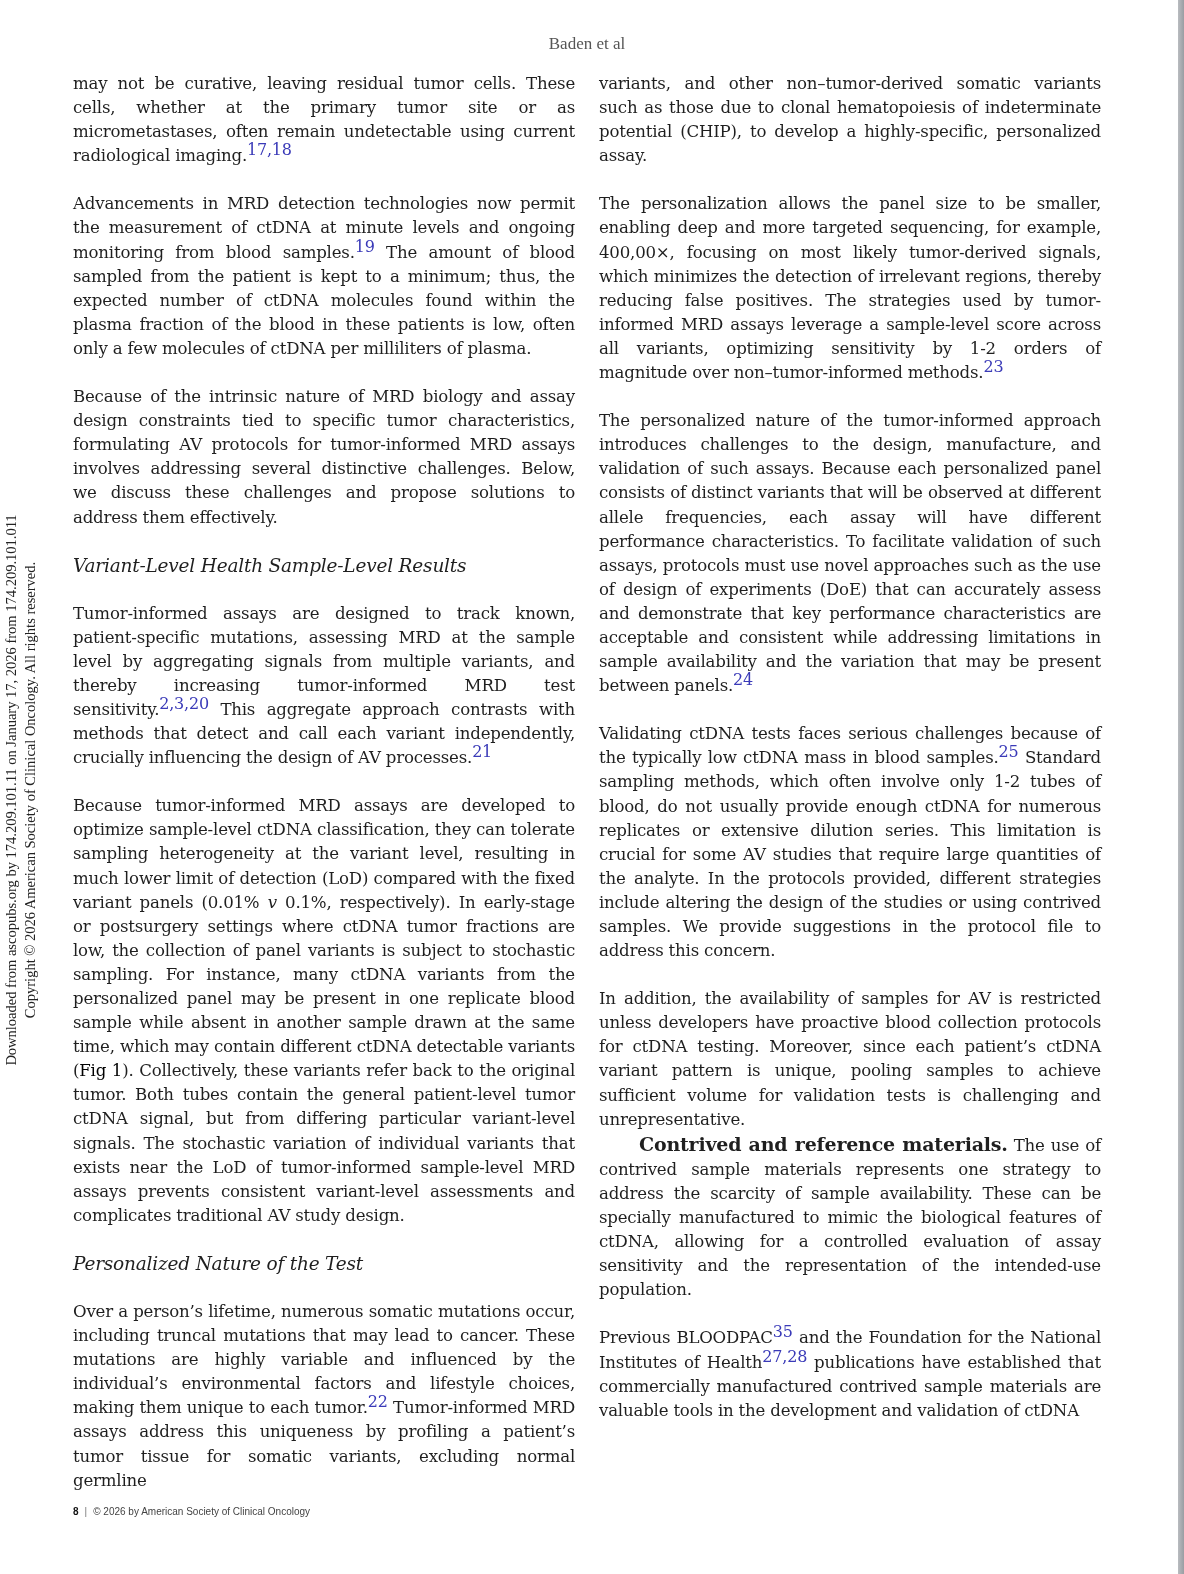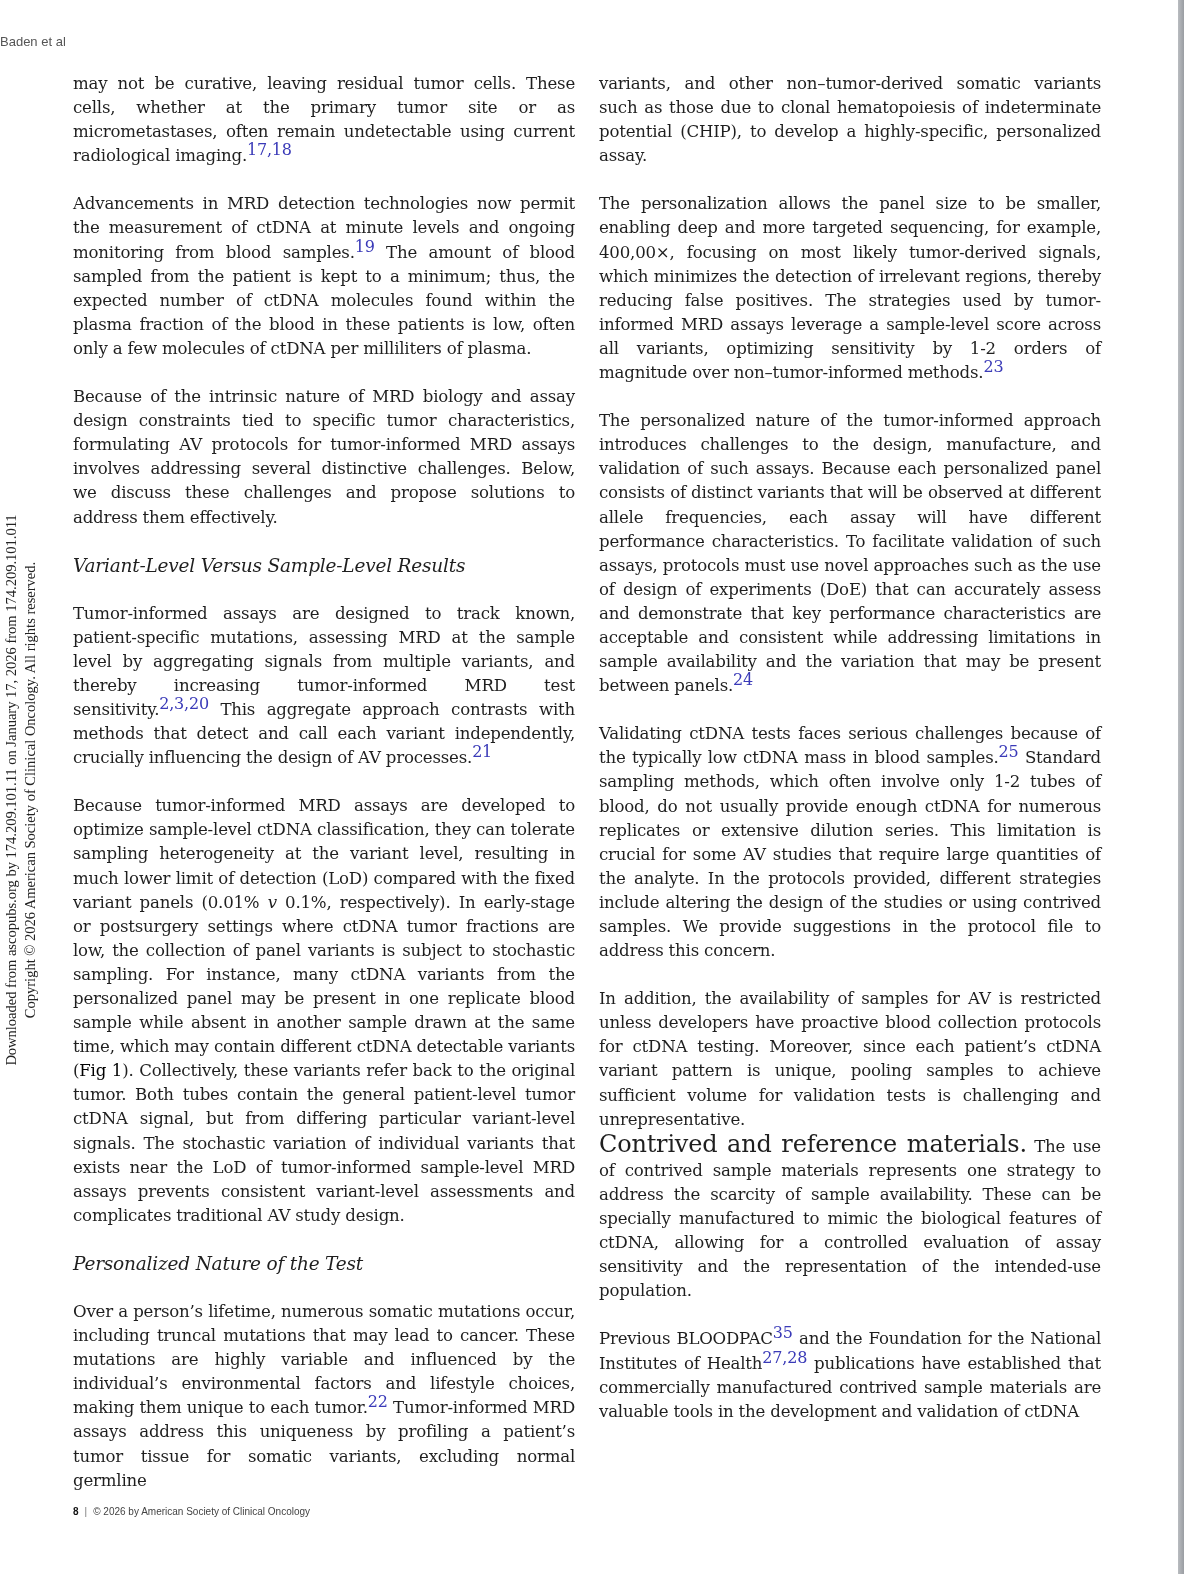--- a/index.html
+++ b/index.html
@@ -5,22 +5,22 @@
   html, body { margin: 0; padding: 0; }
   body {
     width: 1184px; height: 1574px; background: #ffffff; position: relative; overflow: hidden;
     font-family: "DejaVu Serif", "Liberation Serif", serif; color: #1f1f1f;
   }
   .edge-bar {
     position: absolute; top: 0; right: 0; width: 6px; height: 1574px;
     background: linear-gradient(to right, #b9bcc0, #9a9da2);
   }
   .running-head {
-    position: absolute; top: 34px; left: 0; width: 1174px; 
-    font-family: Liberation Sans, sans-serif; font-size: 13px; color: #555;
+    position: absolute; top: 34px; left: 0; width: 1174px; text-align: center;
+    font-family: Liberation Serif, serif; font-size: 17px; color: #555;
   }
   .side-note {
     position: absolute; left: 2px; top: 1100px; width: 620px; height: 44px;
     transform: rotate(-90deg); transform-origin: top left;
     font-family: "Liberation Serif", serif; font-size: 14.5px; line-height: 19px; color: #222;
     text-align: center;
   }
   .col {
     position: absolute; top: 72px; width: 502px;
     font-size: 16.6px; line-height: 24.1px; text-align: justify;
@@ -29,21 +29,21 @@
   .col-left { left: 73px; }
   .col-right { left: 599px; }
   .col p { margin: 0 0 24px 0; }
   .col p.tight { margin-bottom: 0; }
   .col h3 {
     margin: 0 0 24px 0; font-weight: normal; font-style: italic;
     font-size: 18.5px; line-height: 24px; text-align: left;
   }
   sup.cite { color: #3a3ab8; font-size: 16px; vertical-align: 6px; line-height: 0; }
   .link { color: #000000; }
-  .run-in { font-weight: normal; font-size: 24px; }
+  .run-in { font-weight: bold; font-size: 19px; margin-left: 40px; }
   .footer {
     position: absolute; top: 1506px; left: 73px;
     font-family: "Liberation Sans", sans-serif; font-size: 10px; color: #444;
   }
   .footer .pg { font-weight: bold; color: #111; }
   .footer .sep { color: #777; margin: 0 6px; }
 </style>
 </head>
 <body>
 
@@ -51,21 +51,21 @@
 
 <div class="side-note">
   <div>Downloaded from ascopubs.org by 174.209.101.11 on January 17, 2026 from 174.209.101.011</div>
   <div>Copyright © 2026 American Society of Clinical Oncology. All rights reserved.</div>
 </div>
 
 <div class="col col-left">
   <p><span>may not be curative, leaving residual tumor cells. These cells, whether at the primary tumor site or as micrometastases, often remain undetectable using current radiological imaging.</span><sup class="cite">17,18</sup></p>
   <p><span>Advancements in MRD detection technologies now permit the measurement of ctDNA at minute levels and ongoing monitoring from blood samples.</span><sup class="cite">19</sup><span> The amount of blood sampled from the patient is kept to a minimum; thus, the expected number of ctDNA molecules found within the plasma fraction of the blood in these patients is low, often only a few molecules of ctDNA per milliliters of plasma.</span></p>
   <p><span>Because of the intrinsic nature of MRD biology and assay design constraints tied to specific tumor characteristics, formulating AV protocols for tumor-informed MRD assays involves addressing several distinctive challenges. Below, we discuss these challenges and propose solutions to address them effectively.</span></p>
-  <h3>Variant-Level Versus Sample-Level Results</h3>
+  <h3>Variant-Level Health Sample-Level Results</h3>
   <p><span>Tumor-informed assays are designed to track known, patient-specific mutations, assessing MRD at the sample level by aggregating signals from multiple variants, and thereby increasing tumor-informed MRD test sensitivity.</span><sup class="cite">2,3,20</sup><span> This aggregate approach contrasts with methods that detect and call each variant independently, crucially influencing the design of AV processes.</span><sup class="cite">21</sup></p>
   <p><span>Because tumor-informed MRD assays are developed to optimize sample-level ctDNA classification, they can tolerate sampling heterogeneity at the variant level, resulting in much lower limit of detection (LoD) compared with the fixed variant panels (0.01% </span><i>v</i><span> 0.1%, respectively). In early-stage or postsurgery settings where ctDNA tumor fractions are low, the collection of panel variants is subject to stochastic sampling. For instance, many ctDNA variants from the personalized panel may be present in one replicate blood sample while absent in another sample drawn at the same time, which may contain different ctDNA detectable variants (</span><span class="link">Fig 1</span><span>). Collectively, these variants refer back to the original tumor. Both tubes contain the general patient-level tumor ctDNA signal, but from differing particular variant-level signals. The stochastic variation of individual variants that exists near the LoD of tumor-informed sample-level MRD assays prevents consistent variant-level assessments and complicates traditional AV study design.</span></p>
   <h3>Personalized Nature of the Test</h3>
   <p><span>Over a person’s lifetime, numerous somatic mutations occur, including truncal mutations that may lead to cancer. These mutations are highly variable and influenced by the individual’s environmental factors and lifestyle choices, making them unique to each tumor.</span><sup class="cite">22</sup><span> Tumor-informed MRD assays address this uniqueness by profiling a patient’s tumor tissue for somatic variants, excluding normal germline</span></p>
 </div>
 
 <div class="col col-right">
   <p><span>variants, and other non–tumor-derived somatic variants such as those due to clonal hematopoiesis of indeterminate potential (CHIP), to develop a highly-specific, personalized assay.</span></p>
   <p><span>The personalization allows the panel size to be smaller, enabling deep and more targeted sequencing, for example, 400,00×, focusing on most likely tumor-derived signals, which minimizes the detection of irrelevant regions, thereby reducing false positives. The strategies used by tumor-informed MRD assays leverage a sample-level score across all variants, optimizing sensitivity by 1-2 orders of magnitude over non–tumor-informed methods.</span><sup class="cite">23</sup></p>
   <p><span>The personalized nature of the tumor-informed approach introduces challenges to the design, manufacture, and validation of such assays. Because each personalized panel consists of distinct variants that will be observed at different allele frequencies, each assay will have different performance characteristics. To facilitate validation of such assays, protocols must use novel approaches such as the use of design of experiments (DoE) that can accurately assess and demonstrate that key performance characteristics are acceptable and consistent while addressing limitations in sample availability and the variation that may be present between panels.</span><sup class="cite">24</sup></p>

